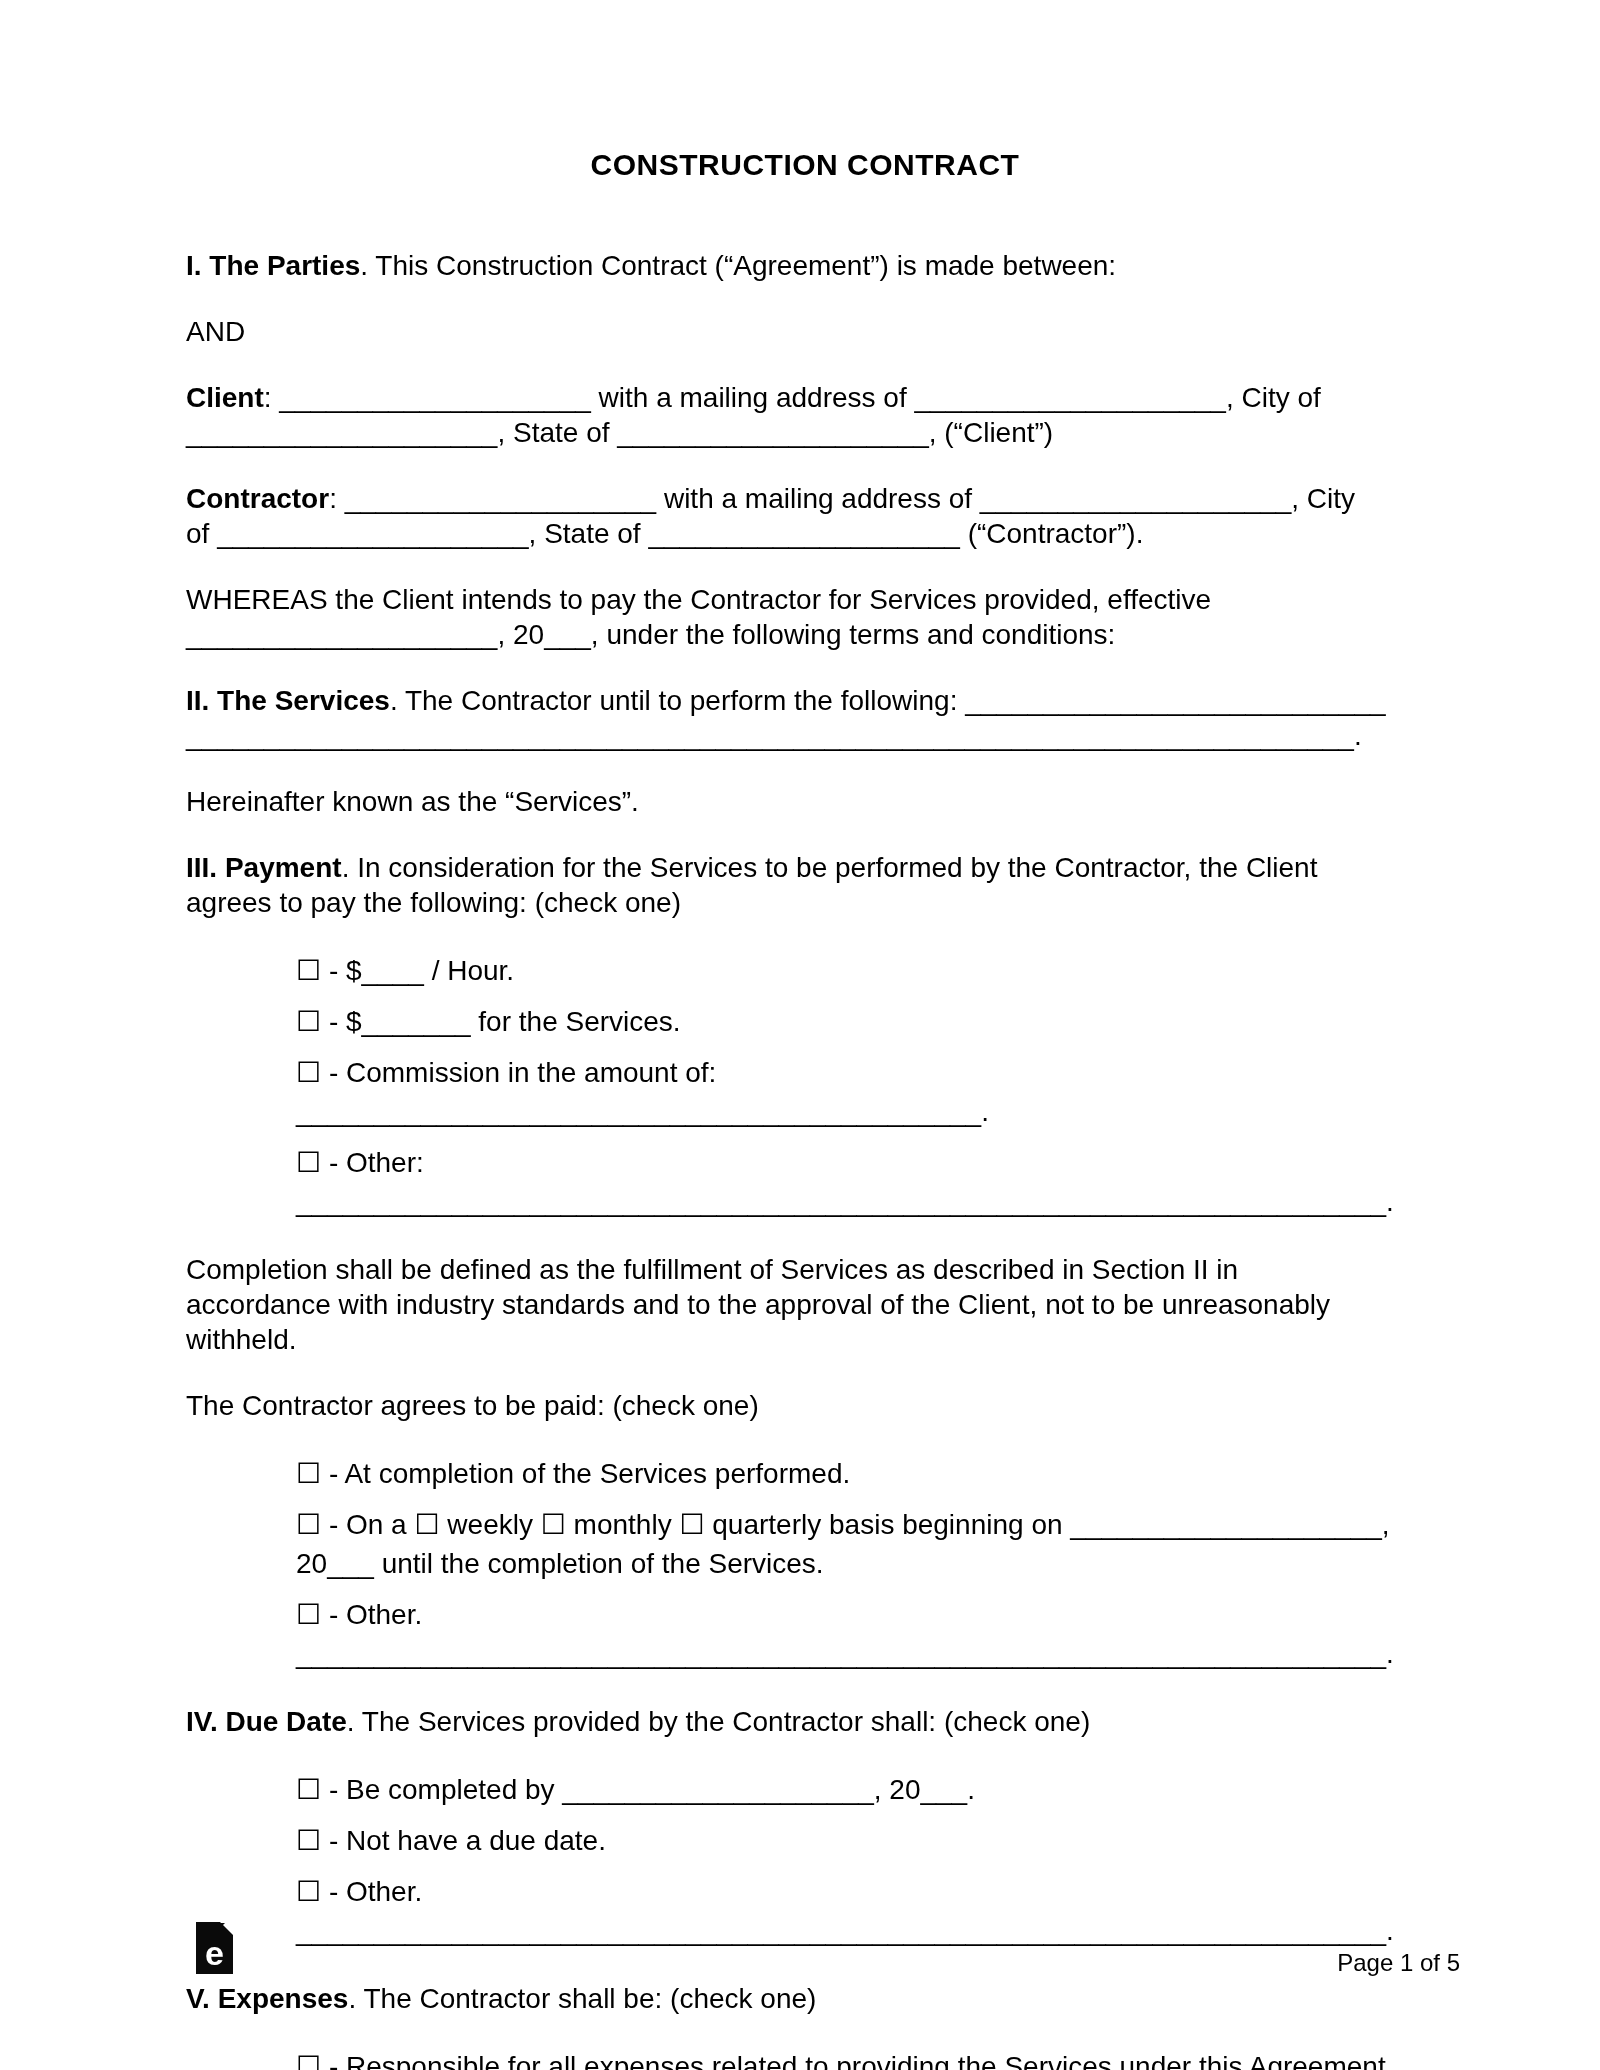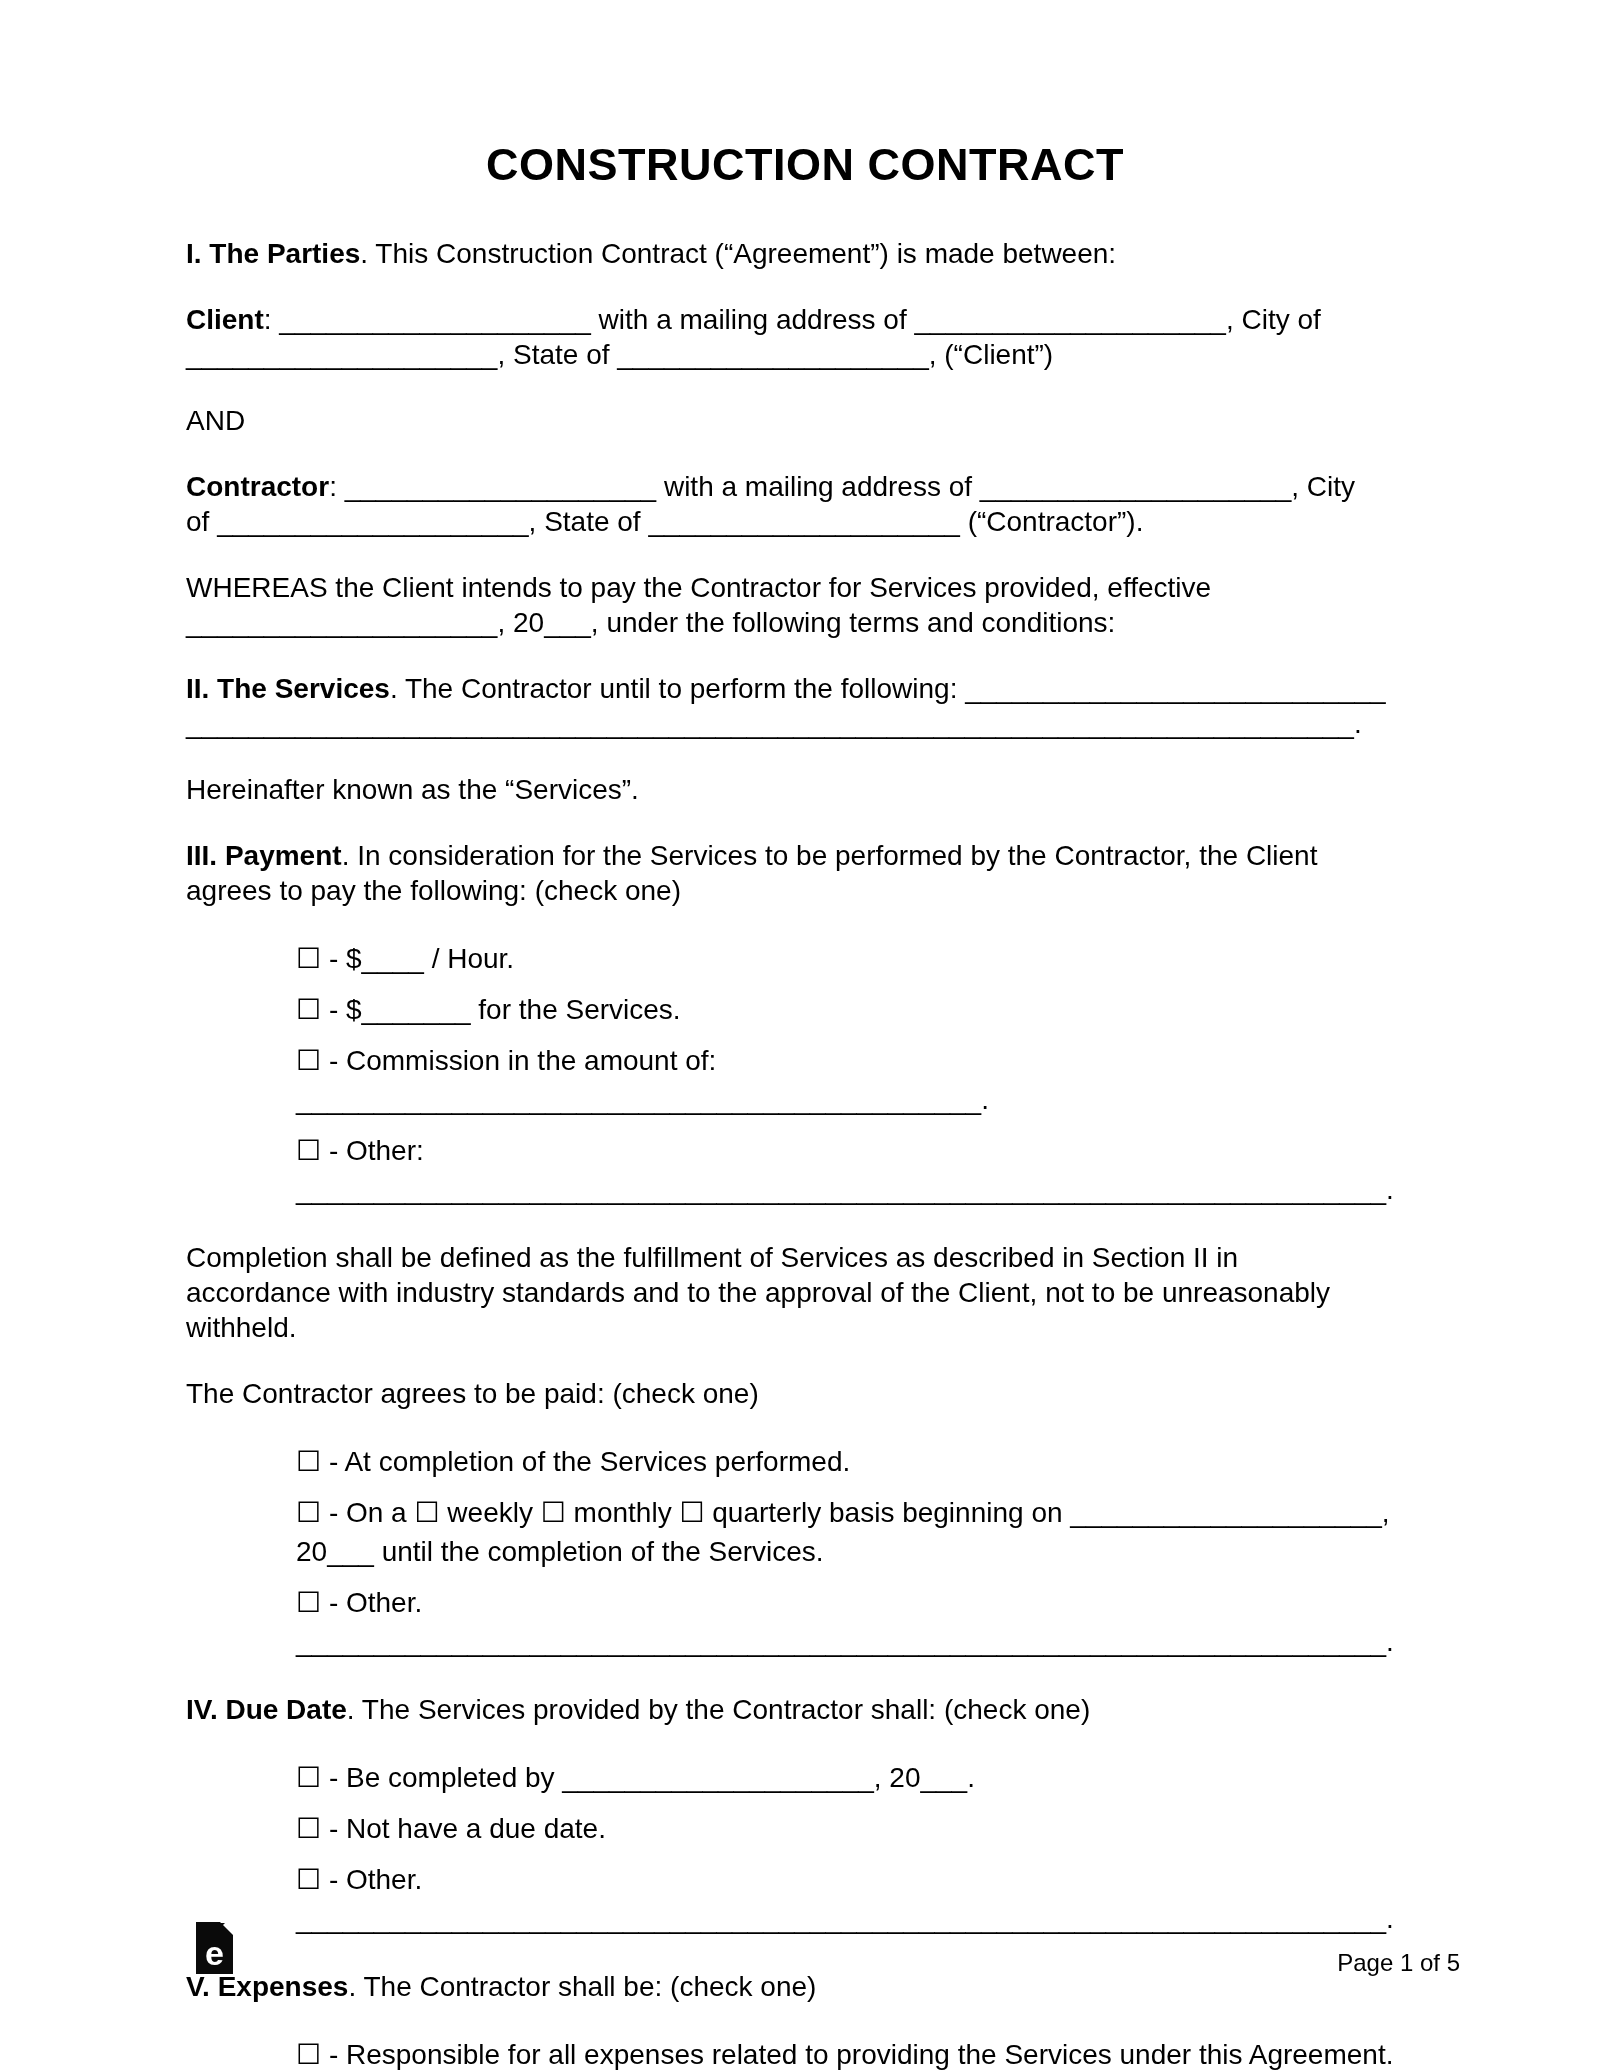--- a/index.html
+++ b/index.html
@@ -13,24 +13,24 @@
     font-size: 28px;
     overflow: hidden;
   }
   .content {
     position: absolute;
     top: 138px;
     left: 186px;
     width: 1238px;
   }
   .doc-title {
-    font-size: 45px;
+    font-size: 30px;
     font-weight: 700;
     text-align: center;
-    margin: 0 0 44px 0;
+    margin: 0 0 56px 0;
     letter-spacing: 0.5px;
     line-height: 54px;
   }
   .para {
     margin: 12px 0 31px 0;
     line-height: 35px;
     white-space: pre-wrap;
   }
   .b { font-weight: 700; }
   .list { margin: 0 0 31px 0; padding-left: 98px; }
@@ -82,24 +82,24 @@
 </head>
 <body>
 
 <div class="page">
   <div class="content">
 
     <h1 class="doc-title">CONSTRUCTION CONTRACT</h1>
 
     <p class="para"><span class="b">I. The Parties</span><span>. This Construction Contract (“Agreement”) is made between:</span></p>
 
+    <p class="para">AND</p>
+
     <p class="para"><span class="b">Client</span><span>: ____________________ with a mailing address of ____________________, City of
 ____________________, State of ____________________, (“Client”)</span></p>
-
-    <p class="para">AND</p>
 
     <p class="para"><span class="b">Contractor</span><span>: ____________________ with a mailing address of ____________________, City
 of ____________________, State of ____________________ (“Contractor”).</span></p>
 
     <p class="para">WHEREAS the Client intends to pay the Contractor for Services provided, effective
 ____________________, 20___, under the following terms and conditions:</p>
 
     <p class="para"><span class="b">II. The Services</span><span>. The Contractor until to perform the following: ___________________________
 ___________________________________________________________________________.</span></p>
 

